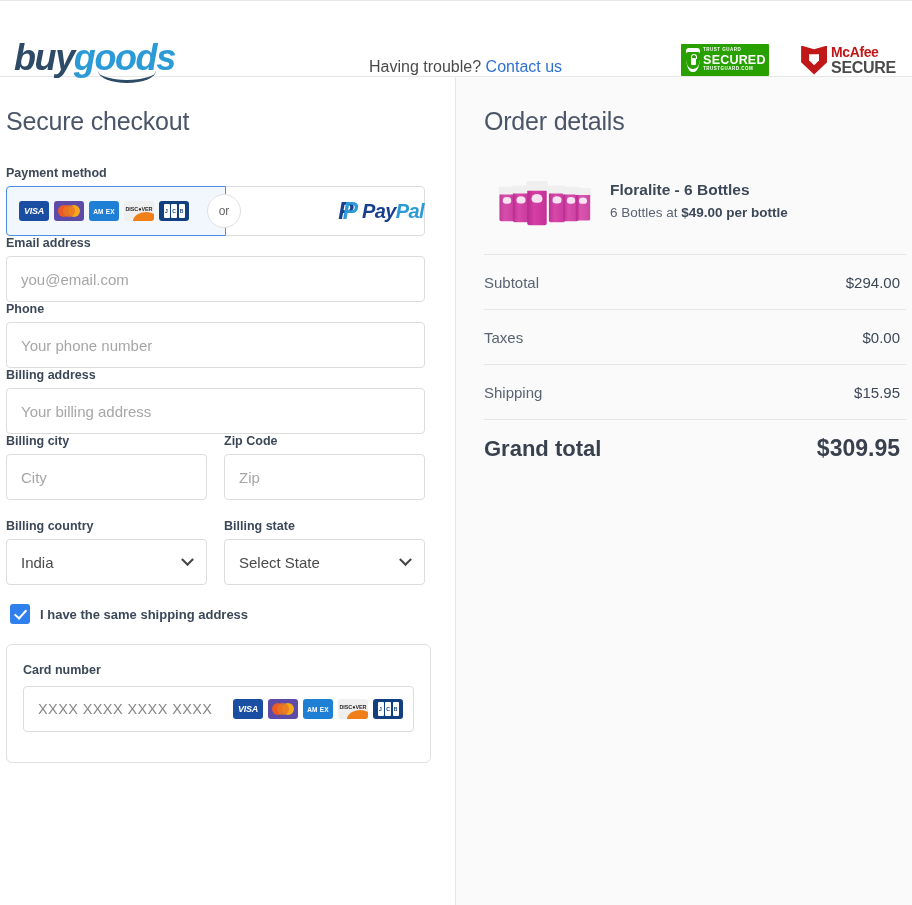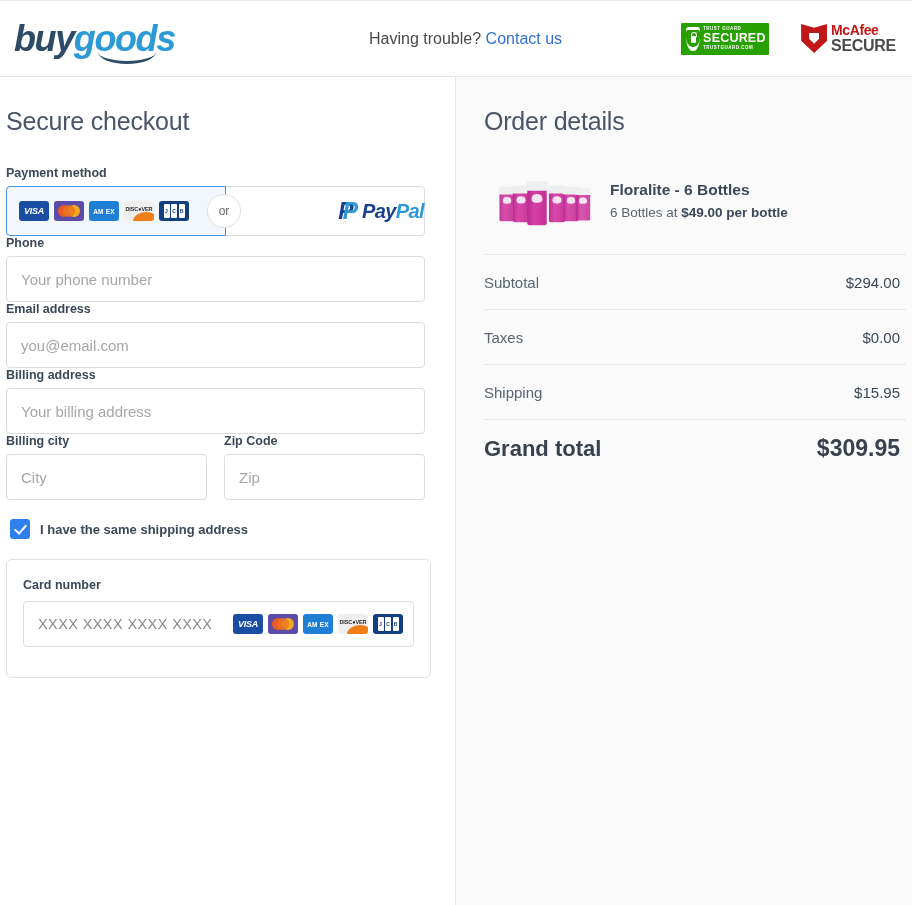--- a/index.html
+++ b/index.html
@@ -13,21 +13,21 @@
 
   
   .top-rule { height: 1px; background: #e8e8e8; width: 100%; }
 
   
   .header {
     height: 76px;
     background: #ffffff;
     border-bottom: 1px solid #e6e6e6;
     display: flex;
-    align-items: center;
+    align-items: flex-end;
     padding: 0 10px 0 10px;
     position: relative;
   }
   .logo { display: flex; align-items: center; width: 320px; padding-left: 4px; }
   .logo-text {
     font-size: 36px; font-weight: bold; font-style: italic;
     letter-spacing: -1.4px;
     line-height: 1;
     position: relative;
   }
@@ -348,45 +348,61 @@
           <div class="pp">
             <div class="pp-mark">P<em>P</em></div>
             <div class="pp-word"><span class="a">Pay</span><span class="b">Pal</span></div>
           </div>
         </div>
 
       </div>
     </div>
 
     <div class="fgroup">
+      <label class="fl">Email address</label>
+      <input class="field" type="text" placeholder="you@email.com" style="">
+    </div>
+
+    <div class="fgroup">
       <label class="fl">Phone</label>
       <input class="field" type="text" placeholder="Your phone number" style="">
-    </div>
-
-    <div class="fgroup">
-      <label class="fl">Email address</label>
-      <input class="field" type="text" placeholder="you@email.com" style="">
     </div>
 
     <div class="fgroup">
       <label class="fl">Billing address</label>
       <input class="field" type="text" placeholder="Your billing address" style="">
     </div>
 
     <div class="row2">
       <div class="col">
         <label class="fl">Billing city</label>
         <input class="field" type="text" placeholder="City" style="">
       </div>
       <div class="col">
         <label class="fl">Zip Code</label>
         <input class="field" type="text" placeholder="Zip" style="">
       </div>
     </div>
 
+    <div class="row2">
+      <div class="col">
+        <label class="fl">Billing country</label>
+        <div class="sel">
+          <span>India</span>
+          <span class="chev"></span>
+        </div>
+      </div>
+      <div class="col">
+        <label class="fl">Billing state</label>
+        <div class="sel">
+          <span>Select State</span>
+          <span class="chev"></span>
+        </div>
+      </div>
+    </div>
 
     <div class="cbrow">
       <div class="cbox"></div>
       <span class="cblabel">I have the same shipping address</span>
     </div>
 
     <div class="cardpanel">
       <label class="fl">Card number</label>
       <div class="cardinput">
         <span class="ph">XXXX XXXX XXXX XXXX</span>

